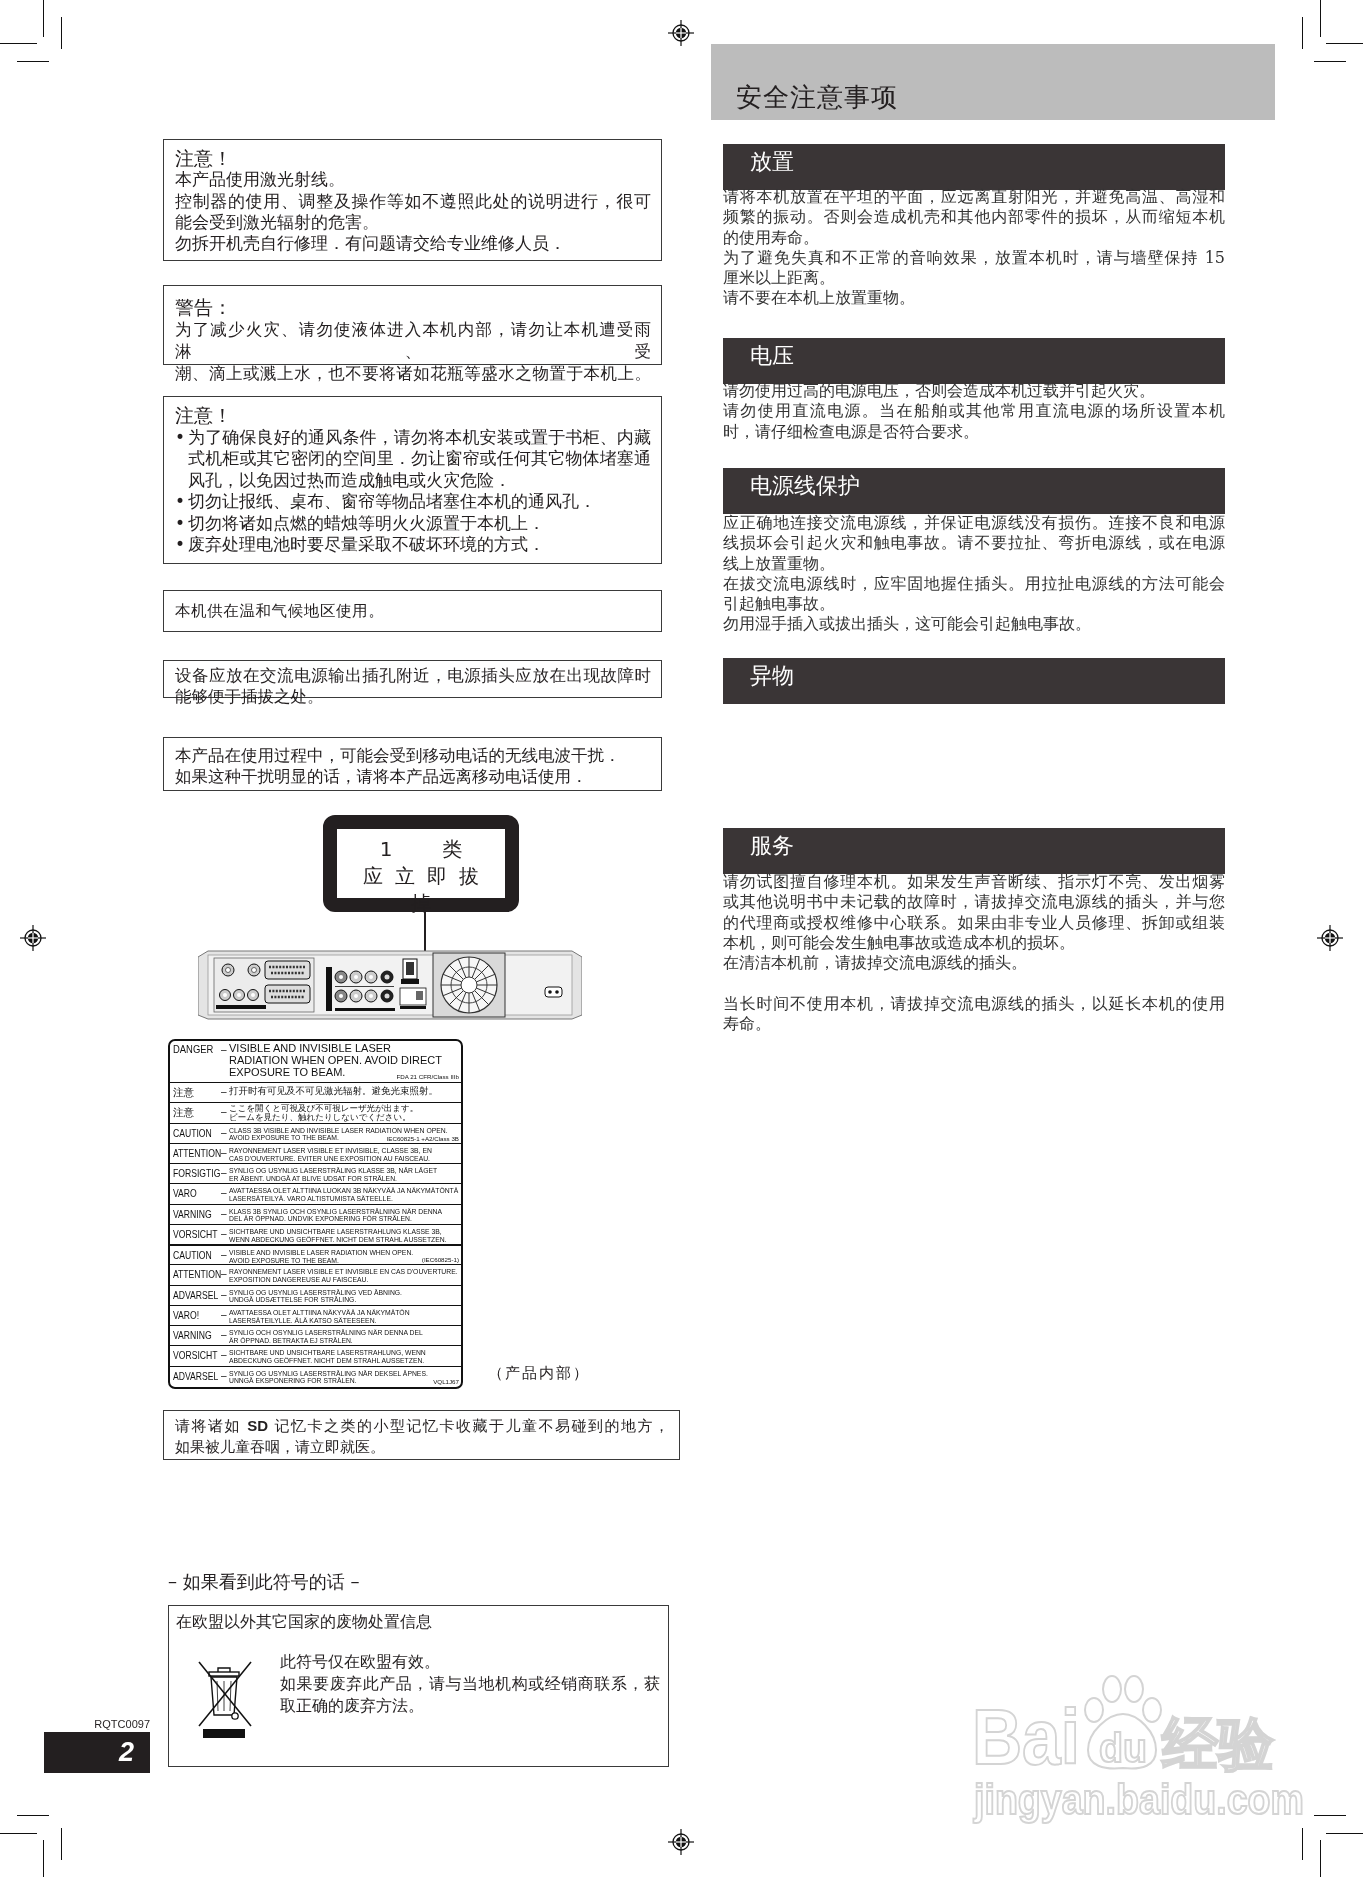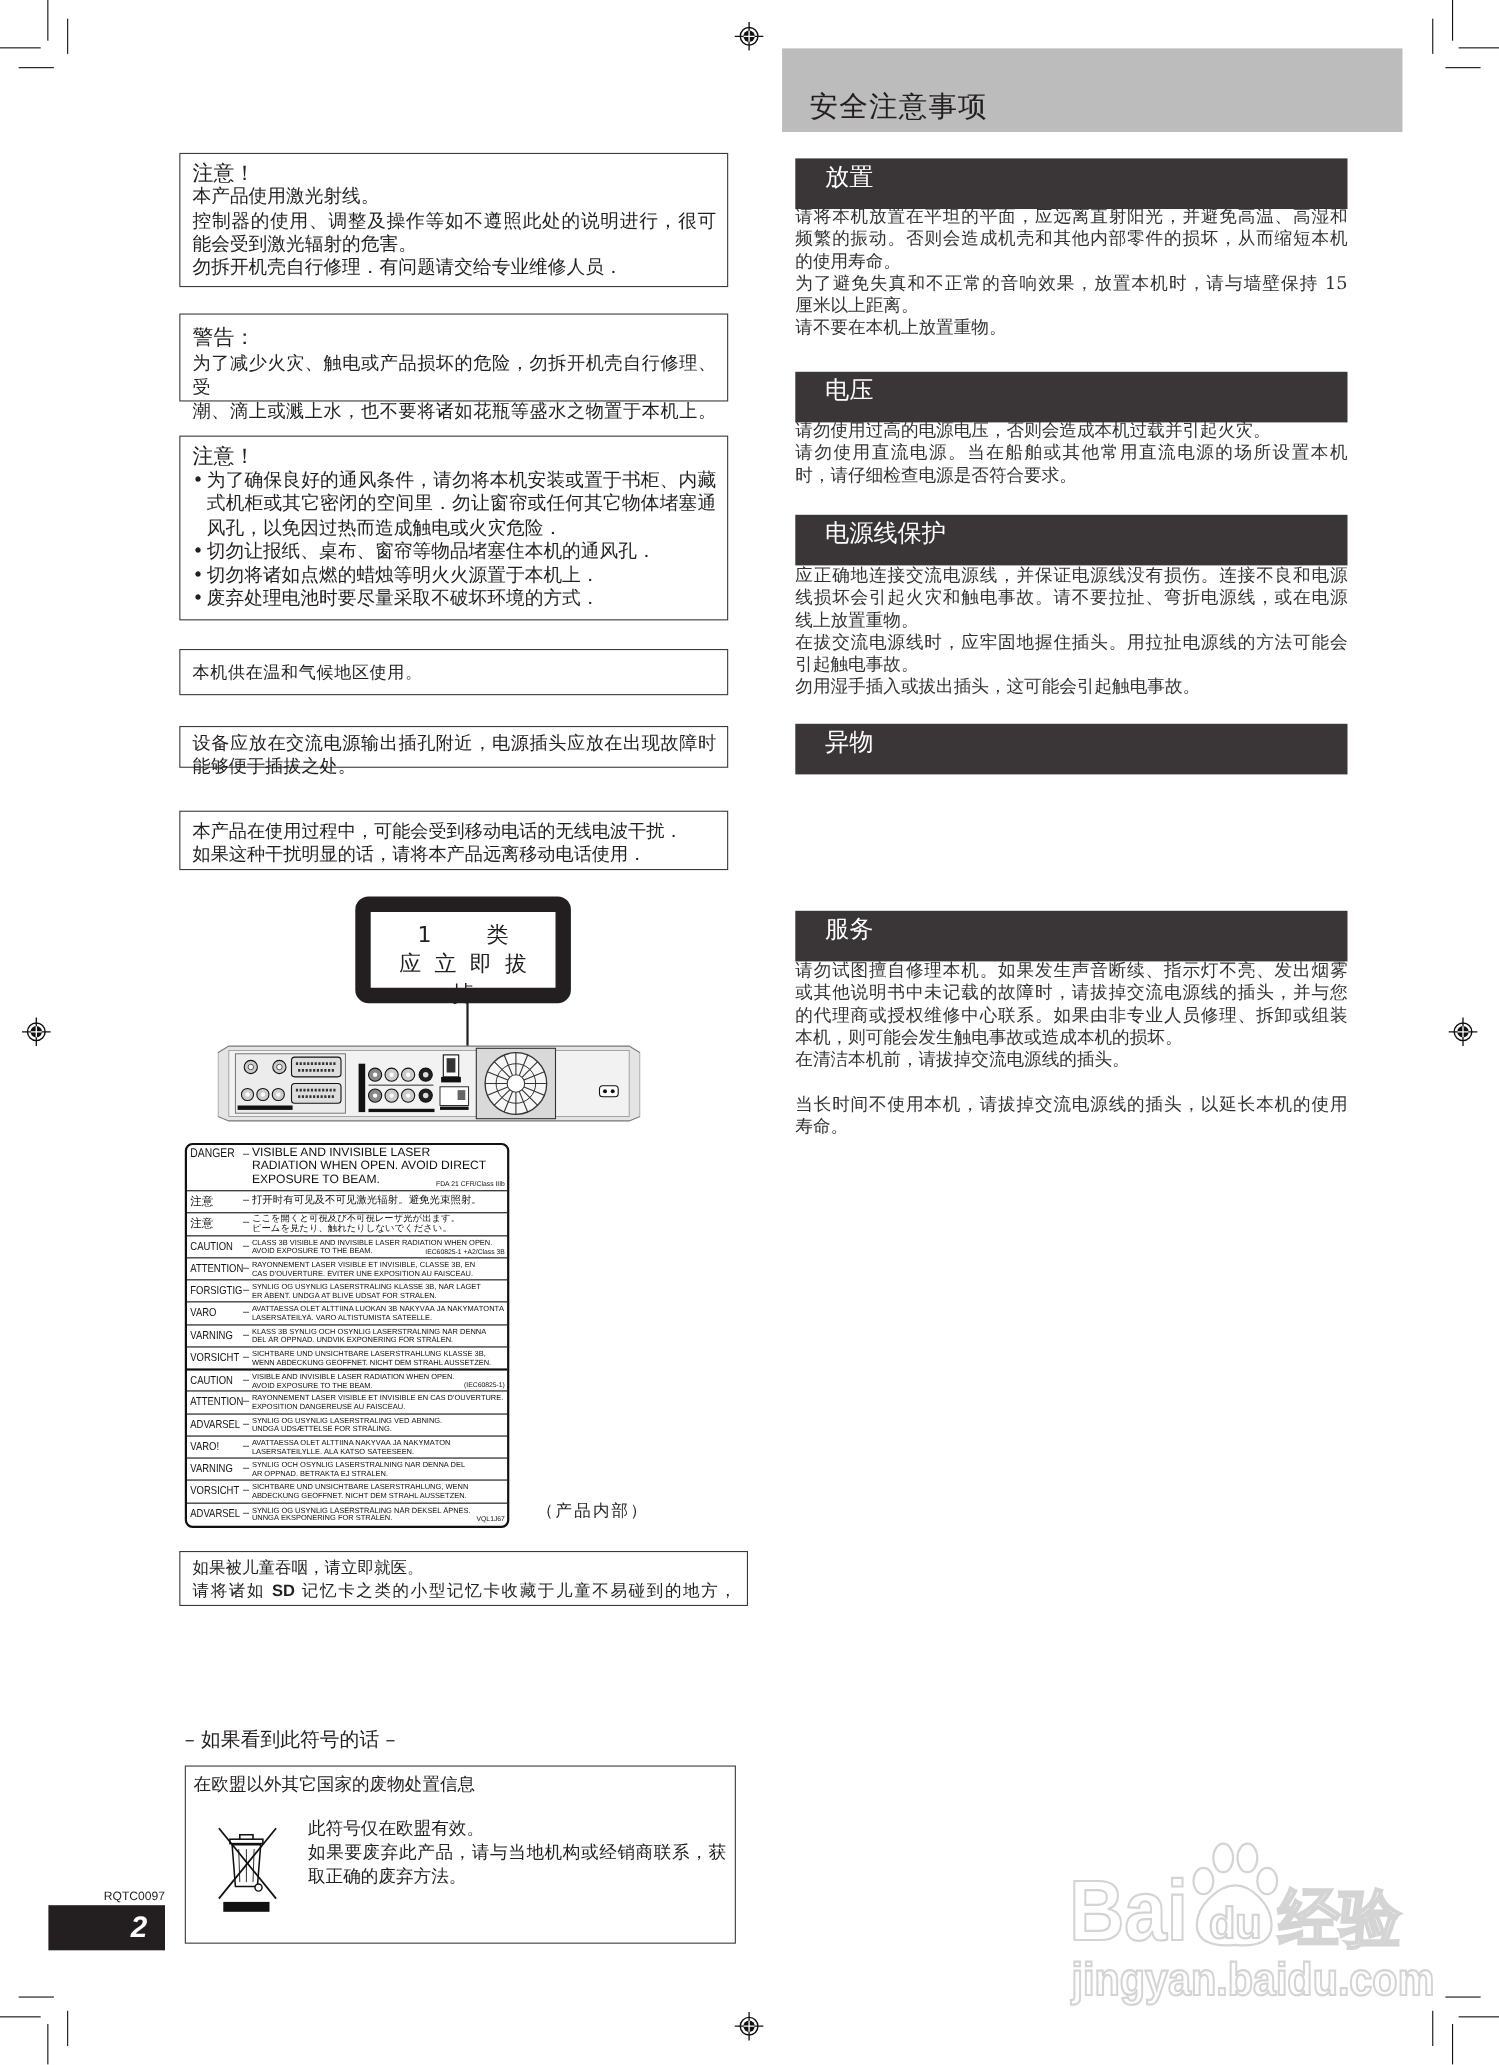--- a/index.html
+++ b/index.html
@@ -137,21 +137,21 @@
     <span class="ln ttl">注意！</span>
     <span class="ln">本产品使用激光射线。</span>
     <span class="ln j">控制器的使用、调整及操作等如不遵照此处的说明进行，很可</span>
     <span class="ln">能会受到激光辐射的危害。</span>
     <span class="ln">勿拆开机壳自行修理．有问题请交给专业维修人员．</span>
   </div>
 
   <div class="lbox sans" id="box2">
     <span class="ln ttl">警告：</span>
     <div class="body">
-      <span class="ln j">为了减少火灾、触电或产品损坏的危险，勿拆开机壳自行修理、受</span>
+      <span class="ln j">为了减少火灾、请勿使液体进入本机内部，请勿让本机遭受雨淋、受</span>
       <span class="ln j">潮、滴上或溅上水，也不要将诸如花瓶等盛水之物置于本机上。</span>
     </div>
   </div>
 
   <div class="lbox sans" id="box3">
     <span class="ln ttl">注意！</span>
     <div class="bul">
       <span class="bul-dot">•</span>
       <div class="bul-txt">
         <span class="ln j">为了确保良好的通风条件，请勿将本机安装或置于书柜、内藏</span>
@@ -389,22 +389,22 @@
         <span class="ln">SYNLIG OG USYNLIG LASERSTRÅLING NÅR DEKSEL ÅPNES.</span>
         <span class="ln">UNNGÅ EKSPONERING FOR STRÅLEN.</span>
       </div>
       <span class="note">VQL1J67</span>
     </div>
   </div>
 
   <span class="locnote">（产品内部）</span>
 
   <div class="lbox sans" id="sdbox">
+    <span class="ln j"><span>请将诸如 </span><b>SD</b><span> 记忆卡之类的小型记忆卡收藏于儿童不易碰到的地方，</span></span>
     <span class="ln">如果被儿童吞咽，请立即就医。</span>
-    <span class="ln j"><span>请将诸如 </span><b>SD</b><span> 记忆卡之类的小型记忆卡收藏于儿童不易碰到的地方，</span></span>
   </div>
 
   <div class="eu-head">– 如果看到此符号的话 –</div>
   <div class="eu-box">
     <span class="eu-title">在欧盟以外其它国家的废物处置信息</span>
     <div class="eu-body">
       <span class="ln">此符号仅在欧盟有效。</span>
       <span class="ln j">如果要废弃此产品，请与当地机构或经销商联系，获</span>
       <span class="ln">取正确的废弃方法。</span>
     </div>

